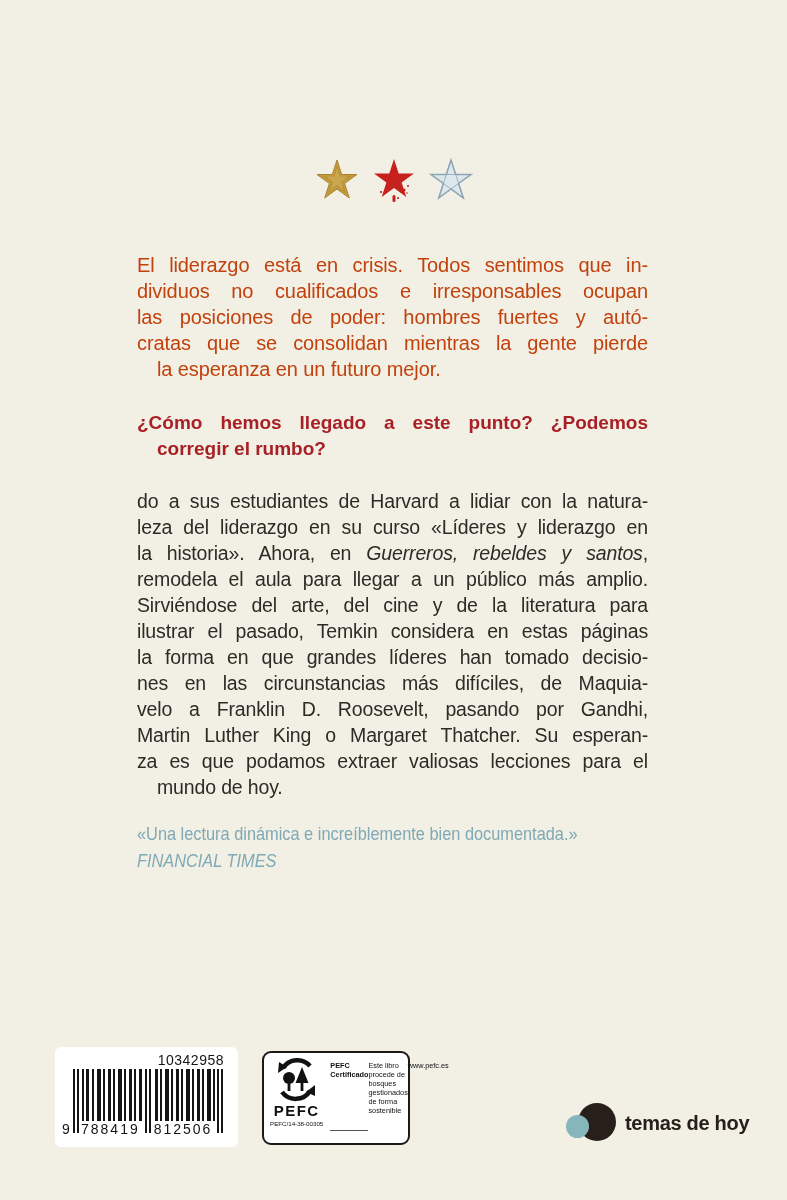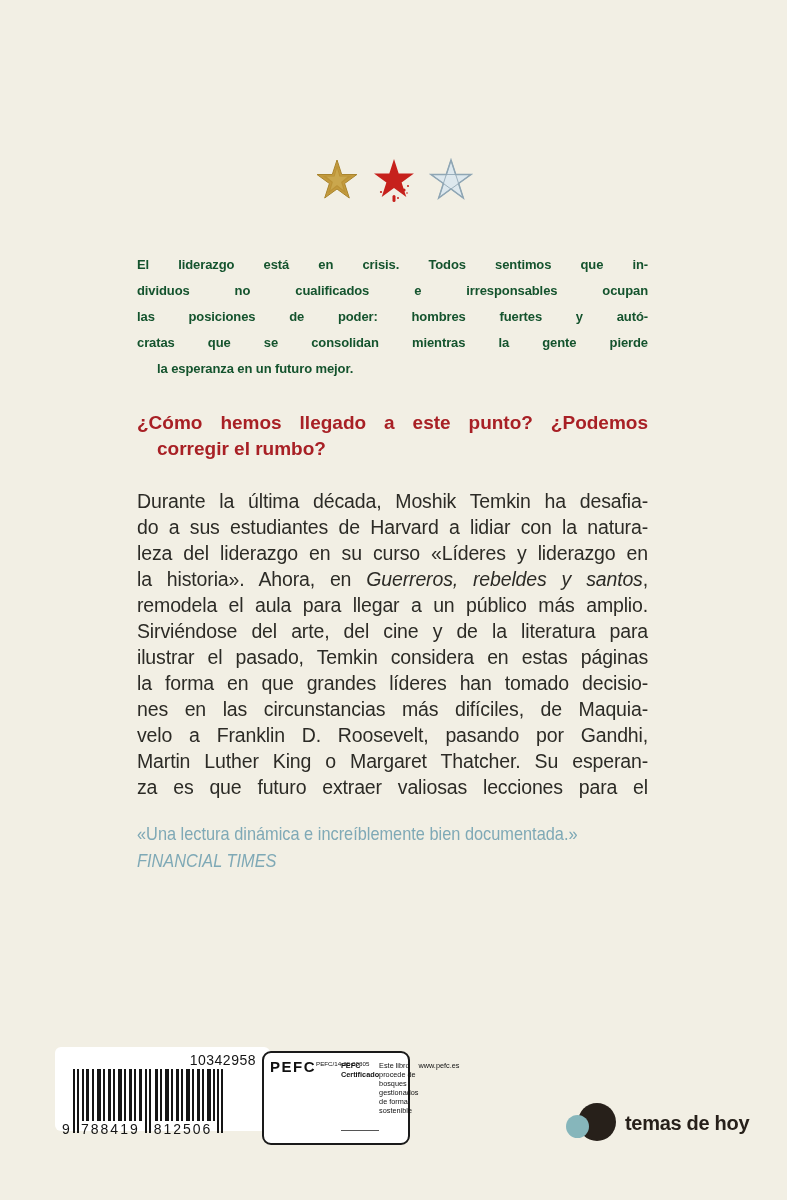--- a/index.html
+++ b/index.html
@@ -10,21 +10,21 @@
   }
   
   .stars-row {
     position:absolute; top:157px; left:0; width:100%; height:48px;
     display:flex; justify-content:center; align-items:center; gap:14px;
   }
   .star { display:block; }
   
   .text-col { position:absolute; left:137px; top:252px; width:511px; }
   .blurb-intro {
-    color:#14532d; font-weight:bold; font-size:13px; line-height:26px;
+    color:#c2410c; font-weight:normal; font-size:20px; line-height:26px;
     letter-spacing:-0.1px;
   }
   .blurb-question {
     color:#a82025; font-weight:bold; font-size:19px; line-height:26px;
     margin-top:28px;
   }
   .blurb-body {
     color:#2c2b26; font-size:19.5px; line-height:26px; margin-top:26px;
     letter-spacing:-0.15px;
   }
@@ -35,40 +35,40 @@
   .review .quote {
     font-size:19px; line-height:27px; white-space:nowrap;
     transform:scaleX(0.86); transform-origin:left center;
   }
   .review .source {
     font-size:19px; line-height:27px; font-style:italic; white-space:nowrap;
     transform:scaleX(0.86); transform-origin:left center;
   }
   
   .barcode-box {
-    position:absolute; left:55px; top:1047px; width:183px; height:84px;
-    background:#ffffff; border-radius:6px;padding-left:32px;
+    position:absolute; left:55px; top:1047px; width:183px; height:100px;
+    background:#ffffff; border-radius:6px;
   }
   .barcode-top-number {
     position:absolute; top:5px; right:14px; font-size:14px; color:#151515;
     letter-spacing:0.5px;
   }
   .barcode-svg { position:absolute; left:18px; top:22px; }
   .isbn-row { position:absolute; top:74px; left:0; width:100%; height:22px;
     font-size:14px; color:#151515; }
   .isbn-row .d9 { position:absolute; left:7px; }
   .isbn-row .g1 { position:absolute; left:26px; width:60px; text-align:left; letter-spacing:2px; }
   .isbn-row .g2 { position:absolute; left:98px; width:60px; text-align:center; letter-spacing:2px; }
   
   .pefc-box {
     position:absolute; left:262px; top:1051px; width:148px; height:94px;
     background:#ffffff; border:2.5px solid #1a1a1a; border-radius:9px;
     box-sizing:border-box; display:flex; padding:5px 7px 4px 6px; gap:7px;
   }
-  .pefc-left { width:64px; display:flex; flex-direction:row; align-items:flex-start; }
+  .pefc-left { width:64px; display:flex; flex-direction:column; align-items:center; }
   .pefc-wordmark { font-weight:bold; font-size:15px; letter-spacing:1.5px; line-height:15px; color:#111; margin-top:1px; }
   .pefc-cert { font-size:6.2px; white-space:nowrap; color:#111; margin-top:2px; }
   .pefc-right { flex:1; font-size:7.3px; line-height:9px; color:#111; display:flex; flex-direction:row; padding-top:3px; }
   .pefc-title { font-weight:bold; border-bottom:0.8px solid #555; padding-bottom:3px; margin-bottom:8px; }
   .pefc-desc { margin-bottom:auto; }
   .pefc-web { margin-bottom:17px; }
   
   .publisher { position:absolute; left:560px; top:1098px; width:200px; height:50px; }
   .pub-dark-circle {
     position:absolute; left:18px; top:5px; width:38px; height:38px;
@@ -115,32 +115,32 @@
         <div class="tline">dividuos no cualificados e irresponsables ocupan</div>
         <div class="tline">las posiciones de poder: hombres fuertes y autó-</div>
         <div class="tline">cratas que se consolidan mientras la gente pierde</div>
         <div class="tline last">la esperanza en un futuro mejor.</div>
       </div>
     <div class="blurb-question">
         <div class="tline">¿Cómo hemos llegado a este punto? ¿Podemos</div>
         <div class="tline last">corregir el rumbo?</div>
       </div>
     <div class="blurb-body">
-        <div class="tline">Durante la última década, Moshik Temkin ha desafia-</div>
         <div class="tline">do a sus estudiantes de Harvard a lidiar con la natura-</div>
         <div class="tline">leza del liderazgo en su curso «Líderes y liderazgo en</div>
         <div class="tline">la historia». Ahora, en <em>Guerreros, rebeldes y santos</em>,</div>
         <div class="tline">remodela el aula para llegar a un público más amplio.</div>
         <div class="tline">Sirviéndose del arte, del cine y de la literatura para</div>
         <div class="tline">ilustrar el pasado, Temkin considera en estas páginas</div>
         <div class="tline">la forma en que grandes líderes han tomado decisio-</div>
         <div class="tline">nes en las circunstancias más difíciles, de Maquia-</div>
         <div class="tline">velo a Franklin D. Roosevelt, pasando por Gandhi,</div>
         <div class="tline">Martin Luther King o Margaret Thatcher. Su esperan-</div>
-        <div class="tline">za es que futuro extraer valiosas lecciones para el</div>
+        <div class="tline">za es que podamos extraer valiosas lecciones para el</div>
+        <div class="tline last">mundo de hoy.</div>
       </div>
     <div class="review">
       <div class="quote">«Una lectura dinámica e increíblemente bien documentada.»</div>
       <div class="source">FINANCIAL TIMES</div>
     </div>
   </div>
 
   <div class="barcode-box">
     <div class="barcode-top-number">10342958</div>
     <svg class="barcode-svg" width="150" height="64" viewBox="0 0 150 64">

